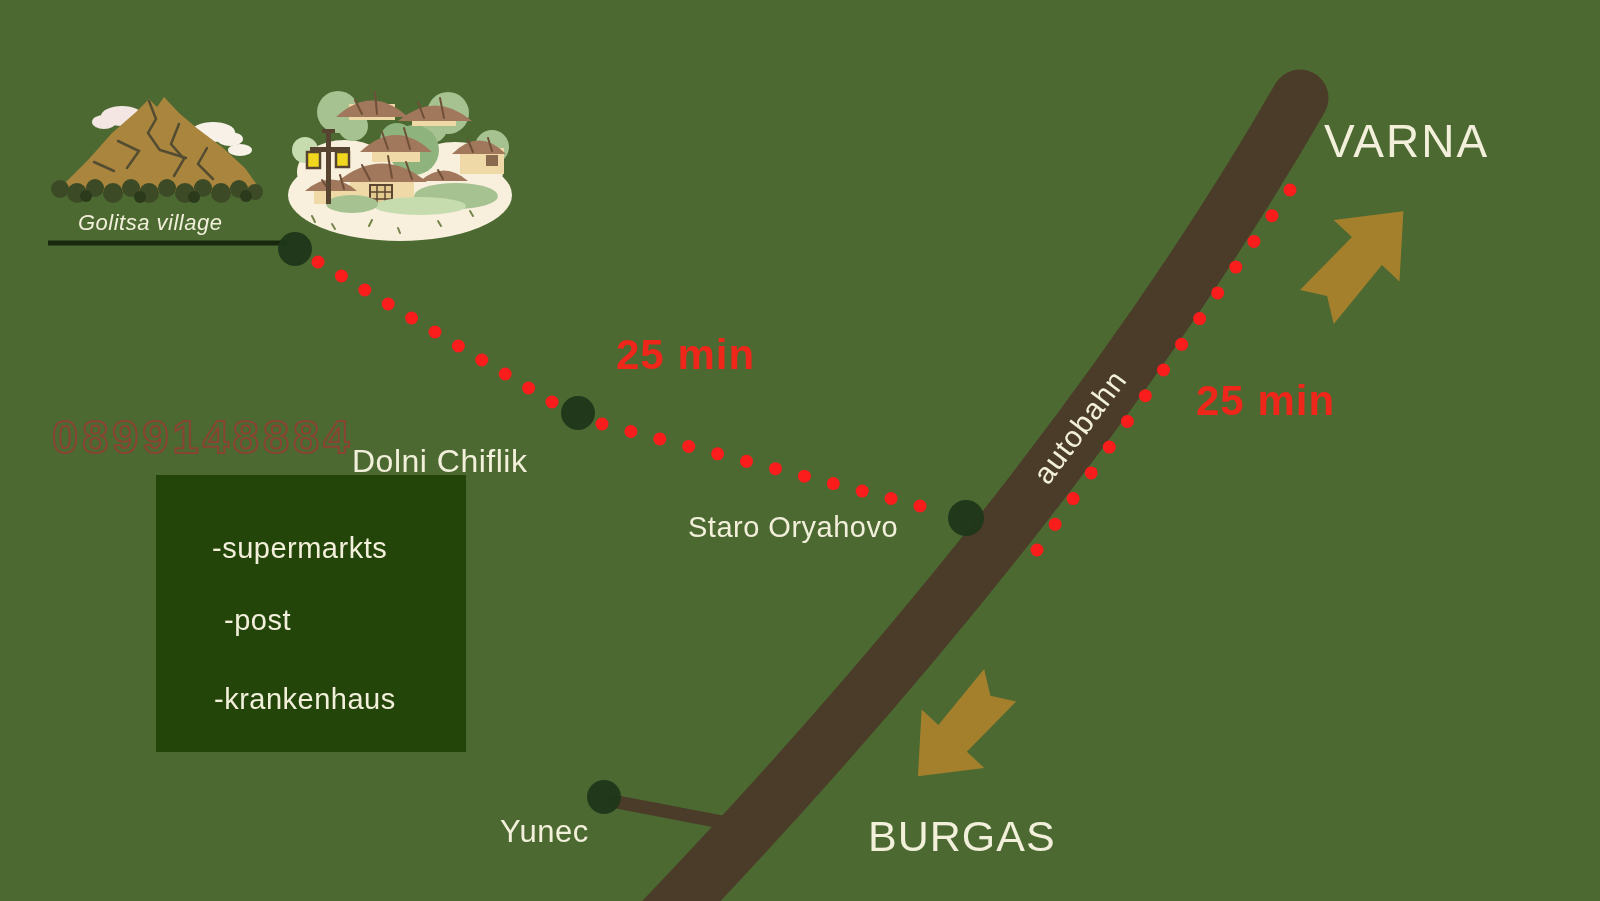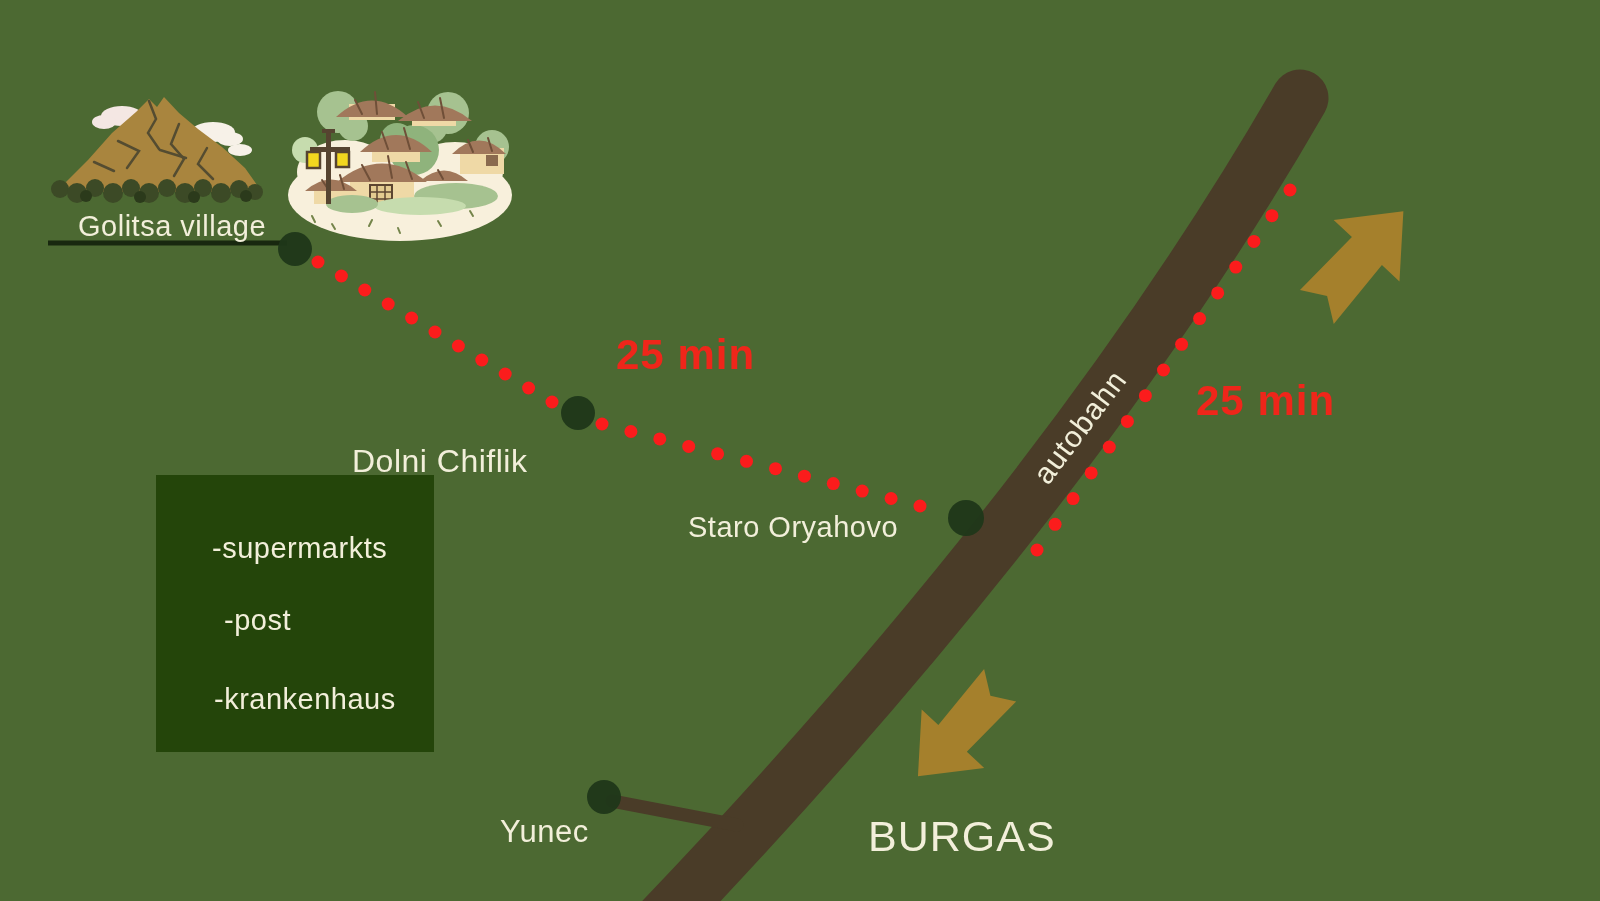--- a/index.html
+++ b/index.html
@@ -13,21 +13,21 @@
   .canvas{
     position:relative;width:1600px;height:901px;overflow:hidden;
     background:var(--background);
     font-family:"Liberation Sans","DejaVu Sans",sans-serif;
   }
   .layer{position:absolute;left:0;top:0;}
   .lbl{
     position:absolute;line-height:1;color:var(--text_cream);
     white-space:nowrap;letter-spacing:.5px;font-weight:500;
   }
-  .lbl-golitsa{left:78px;top:212px;font-size:29px;}
+  .lbl-golitsa{left:78px;top:212px;font-size:22px;font-style:italic;}
   .lbl-dolni{left:352px;top:427px;font-size:32px;margin-top:18px;}
   .lbl-staro{left:688px;top:513px;font-size:29px;}
   .lbl-yunec{left:500px;top:816px;font-size:31px;}
   .lbl-varna{left:1324px;top:118px;font-size:46px;letter-spacing:2px;}
   .lbl-burgas{left:868px;top:815px;font-size:43px;letter-spacing:1px;}
   .lbl-autobahn{
     left:1080px;top:427px;font-size:30px;letter-spacing:1px;
     transform:translate(-50%,-50%) rotate(-53deg);
   }
   .time-label{
@@ -35,21 +35,21 @@
     font-size:42px;font-weight:700;white-space:nowrap;letter-spacing:1px;
   }
   .time-1{left:616px;top:334px;}
   .time-2{left:1196px;top:380px;}
   .phone{
     position:absolute;left:52px;top:413px;line-height:1;font-size:47px;
     font-weight:600;letter-spacing:4px;color:transparent;white-space:nowrap;
     -webkit-text-stroke:2px var(--phone_outline);
   }
   .infobox{
-    position:absolute;left:156px;top:475px;width:278px;height:277px;
+    position:absolute;left:156px;top:475px;width:310px;height:277px;
     background:var(--panel_green);
   }
   .amenity{
     position:absolute;line-height:1;color:var(--text_cream);
     font-size:29px;letter-spacing:.5px;white-space:nowrap;font-weight:500;
   }
   .amenity-0{left:56px;top:59px;}
   .amenity-1{left:68px;top:131px;}
   .amenity-2{left:58px;top:210px;}
 </style>
@@ -238,23 +238,25 @@
 
     <g transform="translate(1357,261) rotate(43)">
       <polygon points="0,-68 45,-14 21,-14 26,62 2,46 -22,60 -20,-14 -45,-14" style="fill:var(--arrow_gold)"></polygon>
     </g>
     <g transform="translate(962,729) rotate(223) scale(0.95)">
       <polygon points="0,-68 45,-14 21,-14 26,62 2,46 -22,60 -20,-14 -45,-14" style="fill:var(--arrow_gold)"></polygon>
     </g>
   </svg>
 
   <div class="lbl lbl-golitsa">Golitsa village</div>
+  <div class="phone">0899148884</div>
   <div class="lbl lbl-dolni">Dolni Chiflik</div>
   <div class="lbl lbl-staro">Staro Oryahovo</div>
   <div class="lbl lbl-yunec">Yunec</div>
+  <div class="lbl lbl-varna">VARNA</div>
   <div class="lbl lbl-burgas">BURGAS</div>
   <div class="lbl lbl-autobahn">autobahn</div>
 
   <div class="time-label time-1">25 min</div>
   <div class="time-label time-2">25 min</div>
 
   <div class="infobox">
     <span class="amenity amenity-0">-supermarkts</span>
     <span class="amenity amenity-1">-post</span>
     <span class="amenity amenity-2">-krankenhaus</span>

